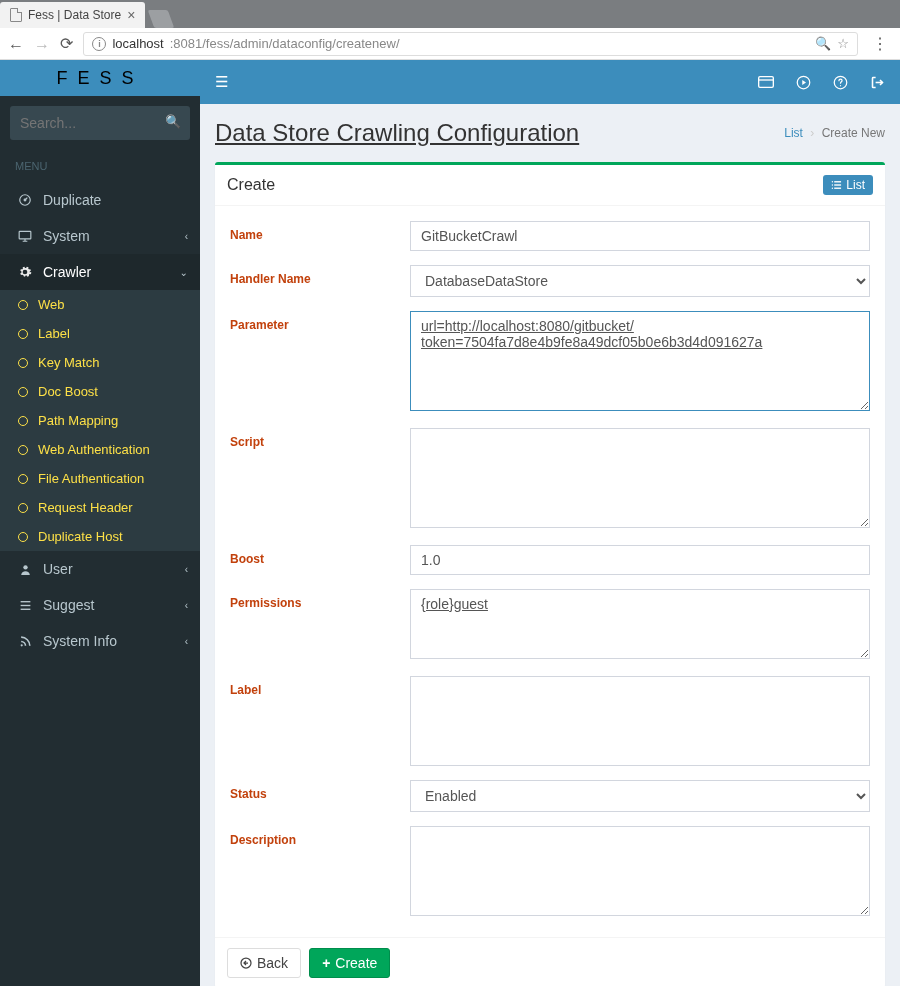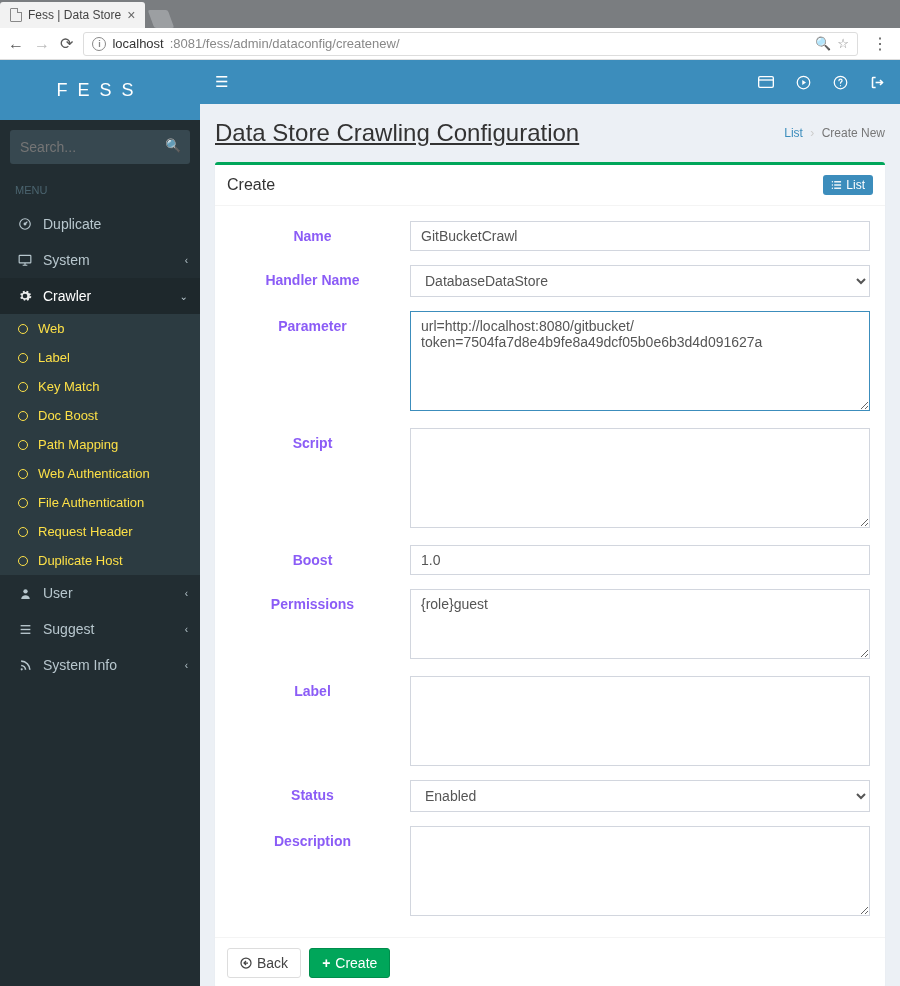--- a/index.html
+++ b/index.html
@@ -21,21 +21,21 @@
 .url-box .info-icon { width: 14px; height: 14px; border: 1px solid #888; border-radius: 50%; display: flex; align-items: center; justify-content: center; font-size: 9px; font-weight: bold; }
 .url-box .host { color: #333; }
 .url-box .path { color: #888; }
 .url-box .spacer { flex: 1; }
 .url-box .search-mini, .url-box .star { color: #888; font-size: 13px; }
 .menu-dots { color: #5a5a5a; font-size: 16px; padding: 0 4px; cursor: pointer; }
 
 
 .app { display: flex; min-height: calc(986px - 60px); }
 .sidebar { width: 200px; background: #222d32; color: #b8c7ce; flex-shrink: 0; }
-.logo { height: 60px; display: flex; align-items: center; justify-content: center; background: #3c8dbc; color: #ffffff; letter-spacing: 10px; font-weight: 300; font-size: 18px; }
+.logo { height: 36px; display: flex; align-items: center; justify-content: center; background: #3c8dbc; color: #000000; letter-spacing: 10px; font-weight: 300; font-size: 18px; }
 .search-form { padding: 10px; position: relative; background: #222d32; }
 .search-form input { width: 100%; height: 34px; background: #374850; border: none; border-radius: 3px; padding: 0 32px 0 10px; color: #b8c7ce; font-size: 14px; }
 .search-form .search-icon { position: absolute; right: 18px; top: 18px; color: #999; font-size: 13px; }
 .menu-header { padding: 10px 15px; font-size: 11px; color: #4b646f; text-transform: uppercase; }
 .nav-item { display: flex; align-items: center; padding: 10px 15px; cursor: pointer; font-size: 14px; color: #b8c7ce; position: relative; }
 .nav-item.open { background: #1e282c; color: #fff; }
 .nav-item .nav-icon { width: 20px; display: inline-flex; justify-content: center; margin-right: 8px; font-size: 13px; }
 .nav-item .chev { position: absolute; right: 12px; font-size: 10px; color: #b8c7ce; }
 .subnav { background: #2c3b41; }
 .sub-item { display: flex; align-items: center; padding: 7px 15px 7px 18px; cursor: pointer; font-size: 13px; color: #fde047; }
@@ -54,26 +54,26 @@
 .breadcrumb a { color: #3c8dbc; text-decoration: none; }
 .breadcrumb .sep { margin: 0 4px; color: #ccc; }
 
 .content { padding: 15px; }
 .box { background: #fff; border-top: 3px solid #00a65a; border-radius: 3px; box-shadow: 0 1px 1px rgba(0,0,0,.1); }
 .box-header { display: flex; align-items: center; padding: 10px 12px; border-bottom: 1px solid #f4f4f4; }
 .box-header h3 { font-size: 16px; font-weight: 400; }
 .box-header .btn-list { margin-left: auto; background: #3c8dbc; color: #fff; border: none; padding: 3px 8px; border-radius: 3px; font-size: 12px; cursor: pointer; display: flex; align-items: center; gap: 4px; }
 .box-body { padding: 15px 15px 4px 15px; }
 .form-row { display: flex; margin-bottom: 14px; }
-.form-label { width: 180px; text-align: center; padding-right: 15px; padding-top: 7px; font-weight: 700; font-size: 14px; color: #8b5cf6; }
+.form-label { width: 180px; text-align: left; padding-right: 15px; padding-top: 7px; font-weight: 700; font-size: 12px; color: #c2410c; }
 .form-control { flex: 1; }
 .form-control input, .form-control select, .form-control textarea, .form-control .listbox {
   width: 100%; border: 1px solid #d2d6de; border-radius: 0; padding: 6px 10px; font-size: 14px; color: #555; font-family: inherit; background: #fff;
 }
-.form-control textarea { resize: vertical; }
+.form-control textarea { resize: vertical; text-decoration: underline; }
 .form-control select { height: 32px; }
 .listbox { height: 90px; overflow-y: scroll; }
 .ta-param { border-color: #3c8dbc !important; height: 100px; }
 .ta-script { height: 100px; }
 .ta-perm { height: 70px; }
 .ta-desc { height: 90px; }
 
 .box-footer { padding: 10px 12px; border-top: 1px solid #f4f4f4; display: flex; gap: 8px; }
 .btn { padding: 6px 12px; border-radius: 3px; font-size: 14px; cursor: pointer; border: 1px solid transparent; display: inline-flex; align-items: center; gap: 5px; }
 .btn-default { background: #fff; border-color: #ddd; color: #444; }

